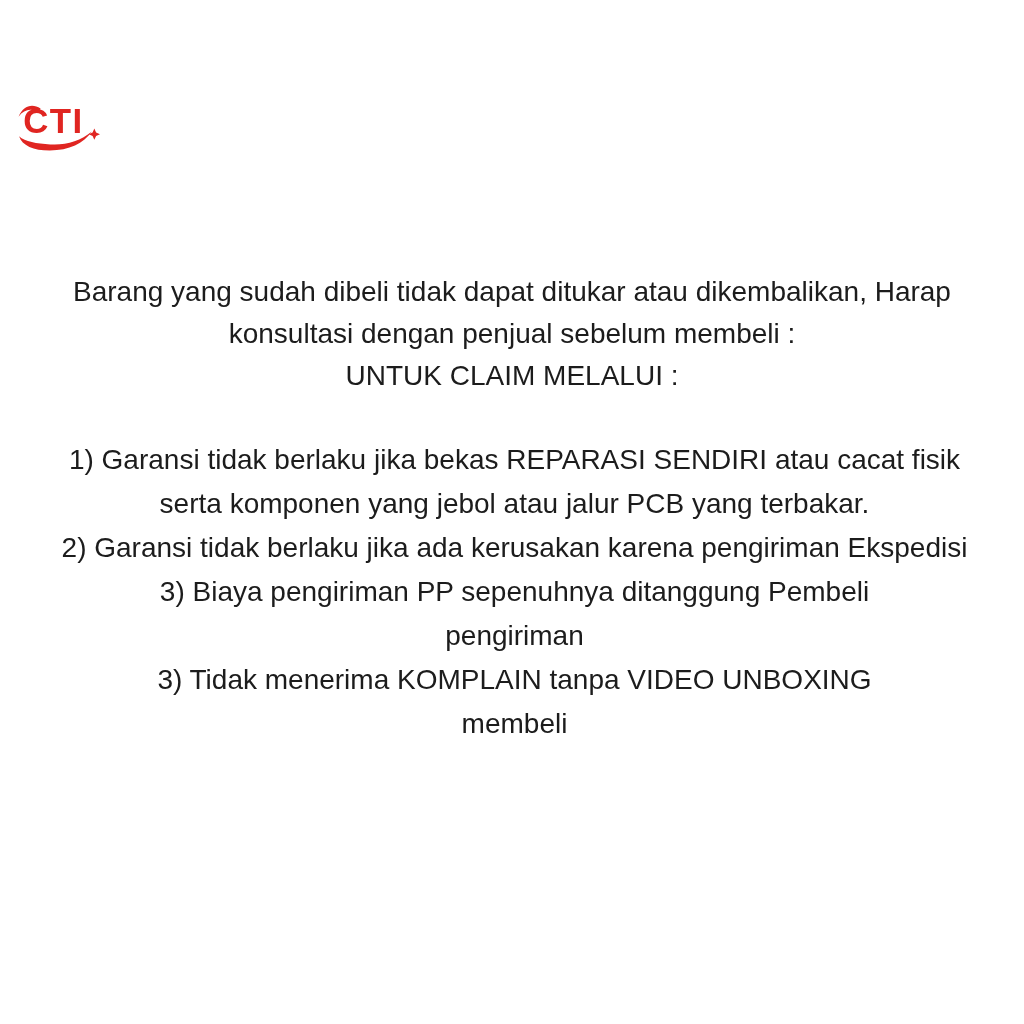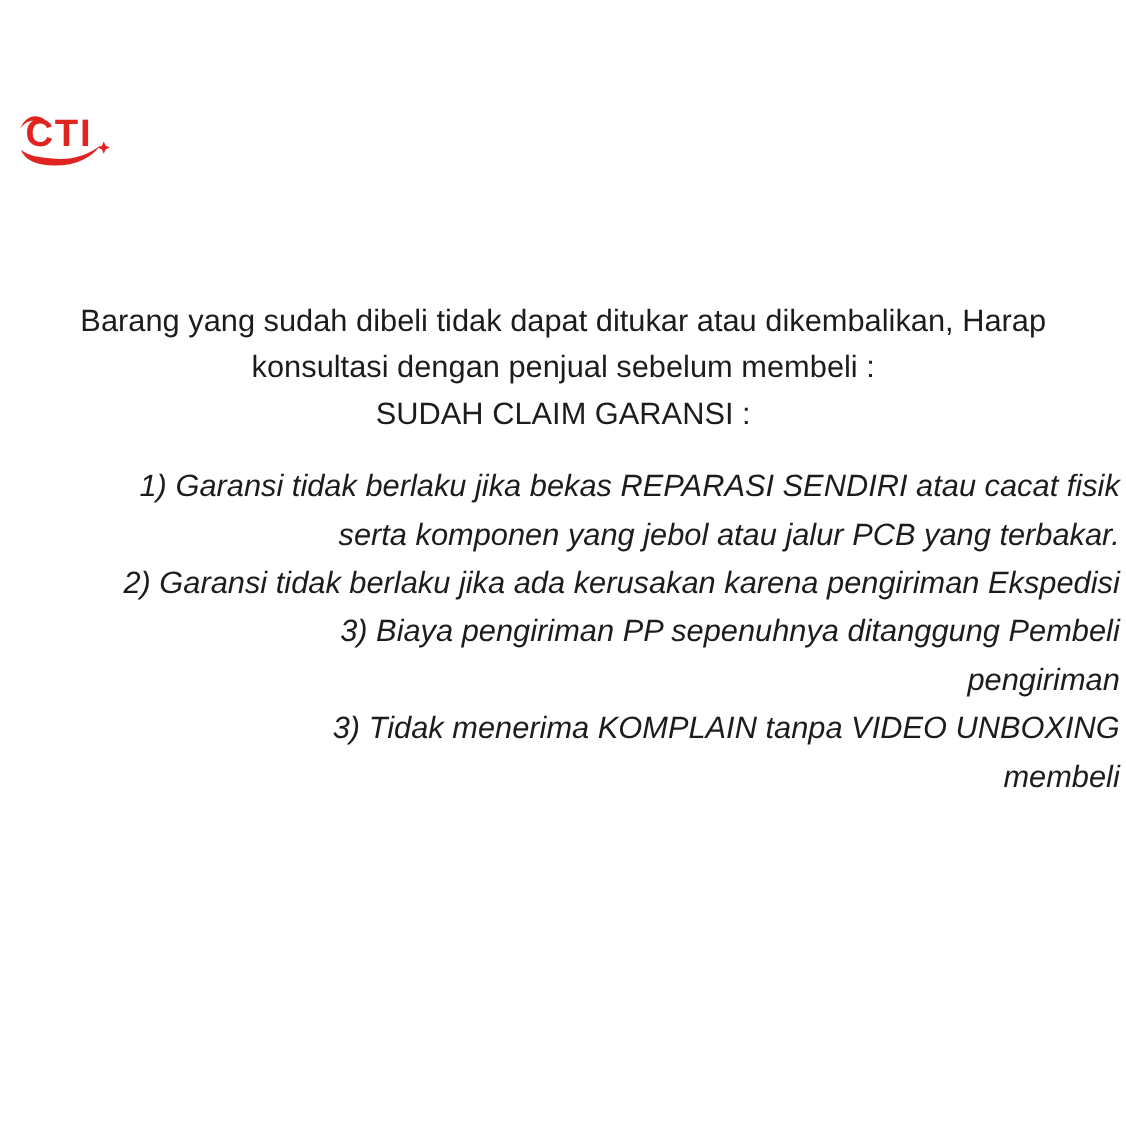--- a/index.html
+++ b/index.html
@@ -37,27 +37,26 @@
     position: absolute;
     top: 271px;
     left: 12px;
     right: 12px;
     text-align: center;
     font-size: 28px;
     line-height: 42px;
   }
   .terms {
     position: absolute;
-    top: 420px;
+    top: 438px;
     left: 11px;
     right: 6px;
-    text-align: right;
+    text-align: center;
     font-size: 28px;
     line-height: 44px;
-    font-style: italic;
   }
   .line {
     display: block;
     white-space: nowrap;
   }
   .intro .line {
     white-space: normal;
   }
 </style>
 </head>
@@ -72,21 +71,21 @@
 
     <path d="M2,32 C5,41 16,46 32,46 C51,46 65,39 73,27.5 C62,37 47,41 32.5,40 C19,39 8,37.5 2,32 Z" fill="#e02521"></path>
 
     <path d="M75.5,24.5 L77.2,28.3 L81,30 L77.2,31.7 L75.5,35.5 L73.8,31.7 L70,30 L73.8,28.3 Z" fill="#e02521"></path>
   </svg>
 </div>
 
 <div class="intro">
   <span class="line">Barang yang sudah dibeli tidak dapat ditukar atau dikembalikan, Harap</span>
   <span class="line">konsultasi dengan penjual sebelum membeli :</span>
-  <span class="line">SUDAH CLAIM GARANSI :</span>
+  <span class="line">UNTUK CLAIM MELALUI :</span>
 </div>
 
 <div class="terms">
   <div>
     <span class="line">1) Garansi tidak berlaku jika bekas REPARASI SENDIRI atau cacat fisik</span>
     <span class="line">serta komponen yang jebol atau jalur PCB yang terbakar.</span>
   </div>
   <div>
     <span class="line">2) Garansi tidak berlaku jika ada kerusakan karena pengiriman Ekspedisi</span>
   </div>

